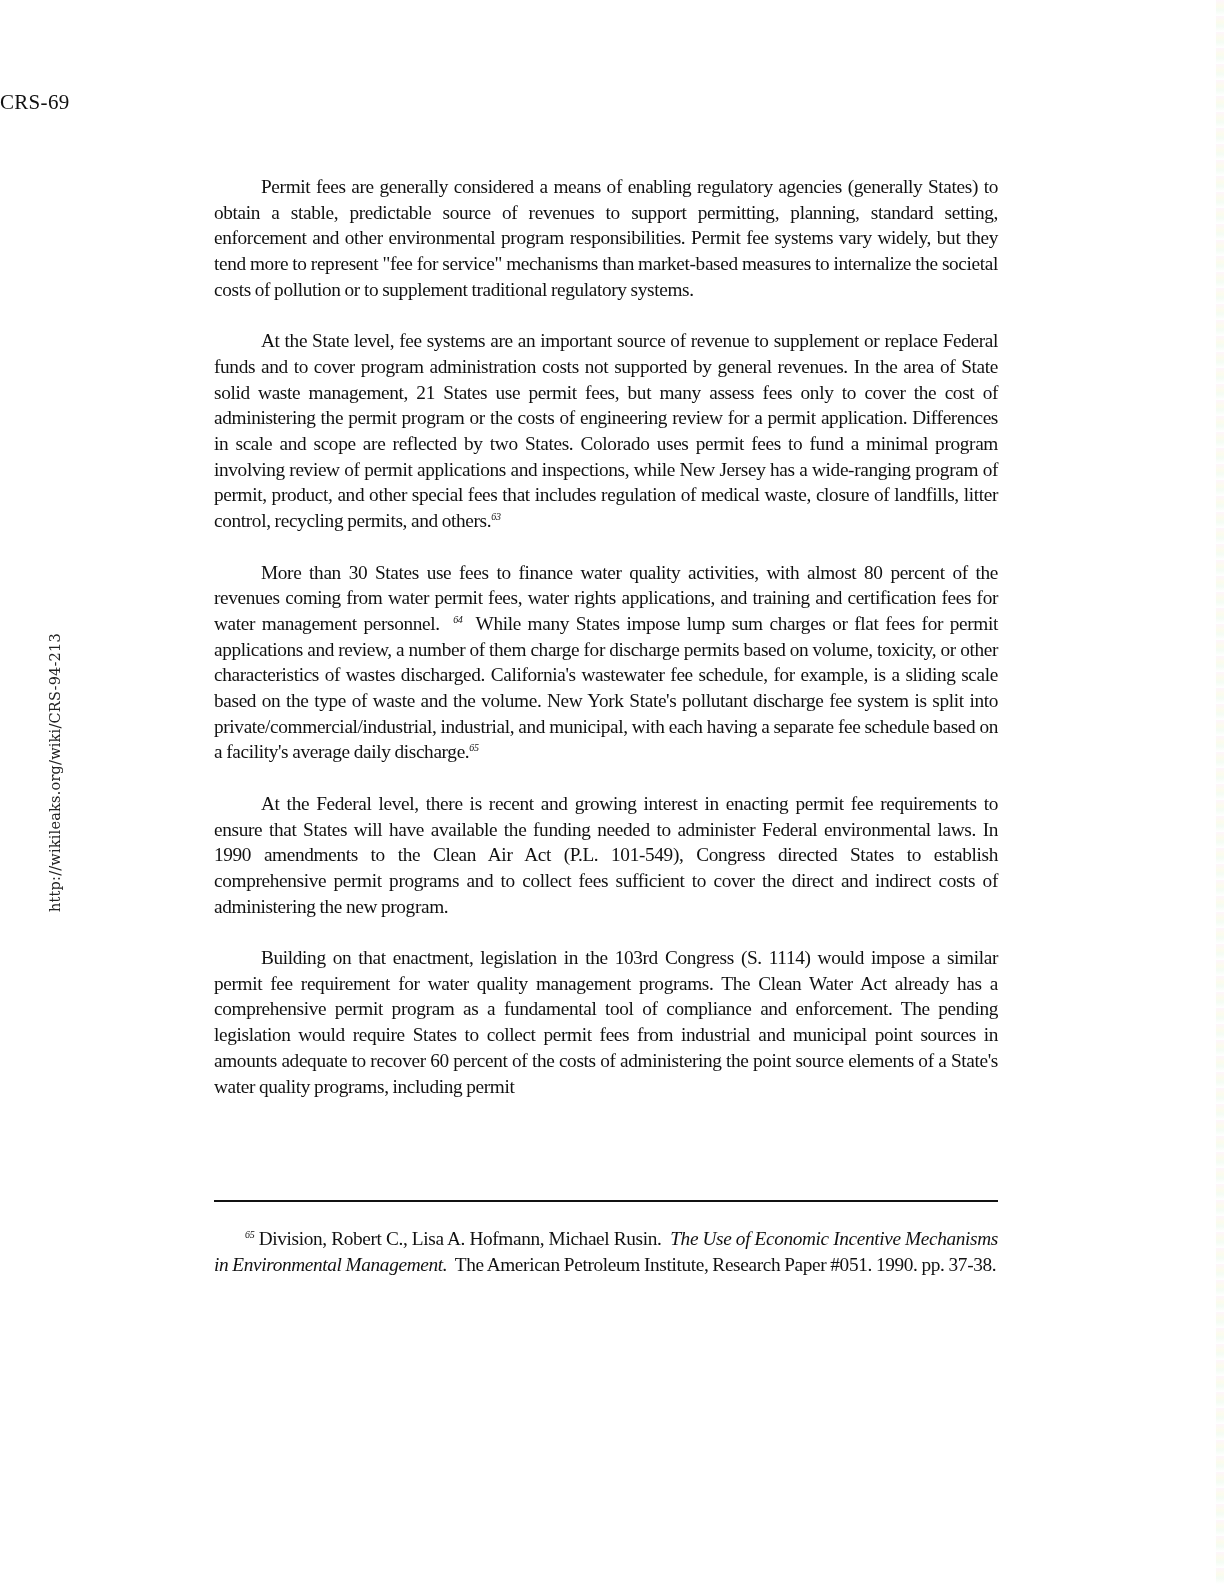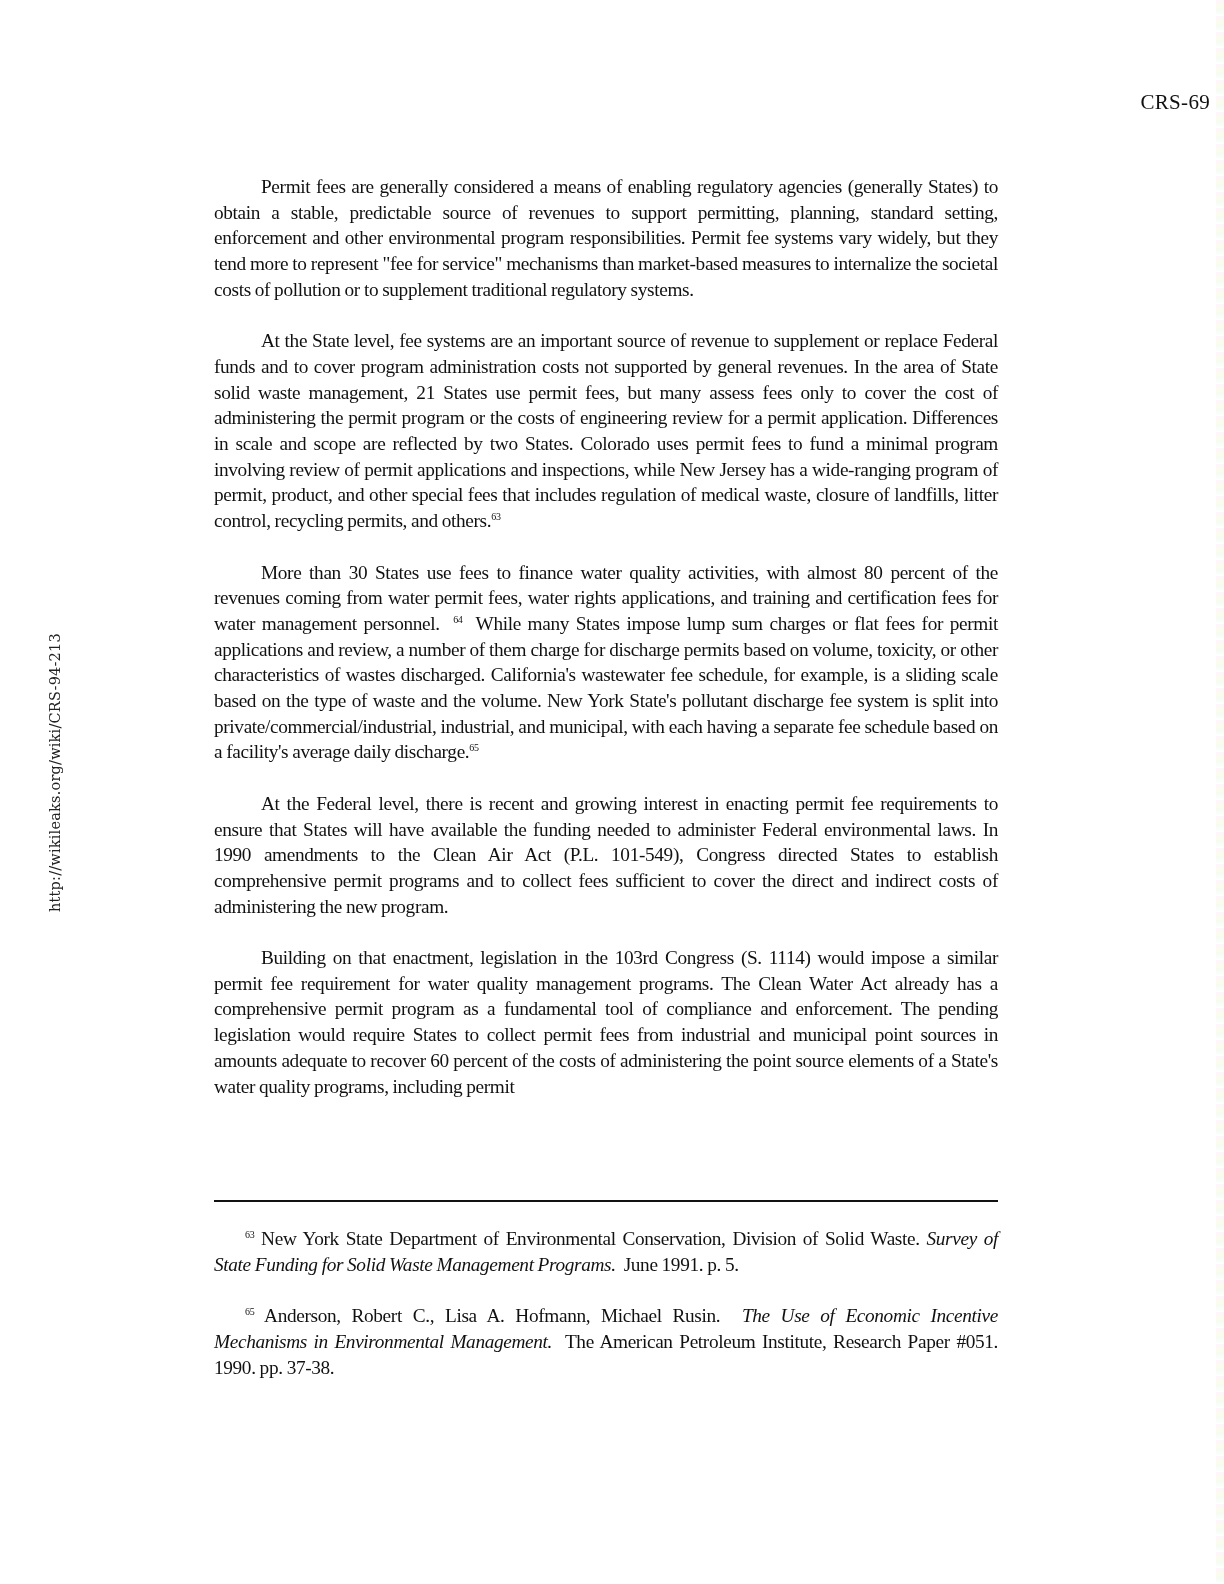--- a/index.html
+++ b/index.html
@@ -22,21 +22,21 @@
       width: 8px;
       height: 1584px;
       background: repeating-linear-gradient(180deg, #fdf3fb 0px, #fbfbe8 6px, #f1fbf1 10px, #ffffff 16px);
       opacity: 0.8;
     }
     .page-header {
       position: absolute;
       top: 90px;
       left: 0;
       width: 1210px;
-      text-align: right;
+      text-align: left;
       font-size: 21px;
       letter-spacing: 0.3px;
     }
     .side-url {
       position: absolute;
       left: 47px;
       top: 912px;
       transform-origin: 0 0;
       transform: rotate(-90deg);
       font-family: "DejaVu Serif", serif;
@@ -57,20 +57,21 @@
       word-spacing: -0.5px;
     }
     .body-text p {
       margin: 0 0 25.7px 0;
       text-indent: 47px;
     }
     sup {
       font-size: 10px;
       vertical-align: 7px;
       line-height: 0;
+      font-style: italic;
     }
     .footnote-rule {
       position: absolute;
       left: 214px;
       top: 1200px;
       width: 784px;
       height: 2px;
       background: #111;
     }
     .footnotes {
@@ -105,15 +106,14 @@
   <p><span>Permit fees are generally considered a means of enabling regulatory agencies (generally States) to obtain a stable, predictable source of revenues to support permitting, planning, standard setting, enforcement and other environmental program responsibilities.  Permit fee systems vary widely, but they tend more to represent "fee for service" mechanisms than market-based measures to internalize the societal costs of pollution or to supplement traditional regulatory systems.</span></p>
   <p><span>At the State level, fee systems are an important source of revenue to supplement or replace Federal funds and to cover program administration costs not supported by general revenues.  In the area of State solid waste management, 21 States use permit fees, but many assess fees only to cover the cost of administering the permit program or the costs of engineering review for a permit application.  Differences in scale and scope are reflected by two States.  Colorado uses permit fees to fund a minimal program involving review of permit applications and inspections, while New Jersey has a wide-ranging program of permit, product, and other special fees that includes regulation of medical waste, closure of landfills, litter control, recycling permits, and others.</span><sup>63</sup></p>
   <p><span>More than 30 States use fees to finance water quality activities, with almost 80 percent of the revenues coming from water permit fees, water rights applications, and training and certification fees for water management personnel.</span>&nbsp;&nbsp;<sup>64</sup>&nbsp; <span>While many States impose lump sum charges or flat fees for permit applications and review, a number of them charge for discharge permits based on volume, toxicity, or other characteristics of wastes discharged.  California's wastewater fee schedule, for example, is a sliding scale based on the type of waste and the volume.  New York State's pollutant discharge fee system is split into private/commercial/industrial, industrial, and municipal, with each having a separate fee schedule based on a facility's average daily discharge.</span><sup>65</sup></p>
   <p><span>At the Federal level, there is recent and growing interest in enacting permit fee requirements to ensure that States will have available the funding needed to administer Federal environmental laws.  In 1990 amendments to the Clean Air Act (P.L. 101-549), Congress directed States to establish comprehensive permit programs and to collect fees sufficient to cover the direct and indirect costs of administering the new program.</span></p>
   <p><span>Building on that enactment, legislation in the 103rd Congress (S. 1114) would impose a similar permit fee requirement for water quality management programs.  The Clean Water Act already has a comprehensive permit program as a fundamental tool of compliance and enforcement.  The pending legislation would require States to collect permit fees from industrial and municipal point sources in amounts adequate to recover 60 percent of the costs of administering the point source elements of a State's water quality programs, including permit</span></p>
 </div>
 
 <div class="footnote-rule"></div>
 
 <div class="footnotes">
-  <div class="fn"><sup>63</sup> <span>New York State Department of Environmental Conservation, Division of Solid Waste.</span> <em>Survey of State Funding for Solid Waste Management Programs.</em>&nbsp; <span>June 1991. p. 5.</span></div>
-  <div class="fn"><sup>65</sup> <span>Anderson, Robert C., Lisa A. Hofmann, Michael Rusin.</span>&nbsp; <em>The Use of Economic Incentive Mechanisms in Environmental Management.</em>&nbsp; <span>The American Petroleum Institute, Research Paper #051.  1990.  pp. 37-38.</span></div>
+  <div class="fn"><sup>65</sup> <span>Division, Robert C., Lisa A. Hofmann, Michael Rusin.</span>&nbsp; <em>The Use of Economic Incentive Mechanisms in Environmental Management.</em>&nbsp; <span>The American Petroleum Institute, Research Paper #051.  1990.  pp. 37-38.</span></div>
 </div>
 
 </body></html>

